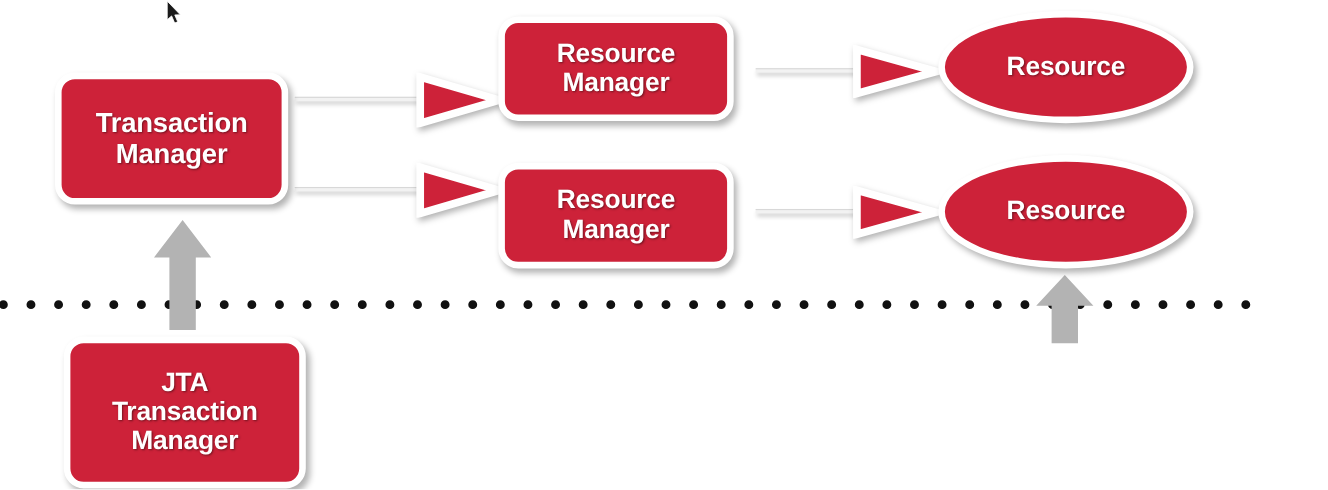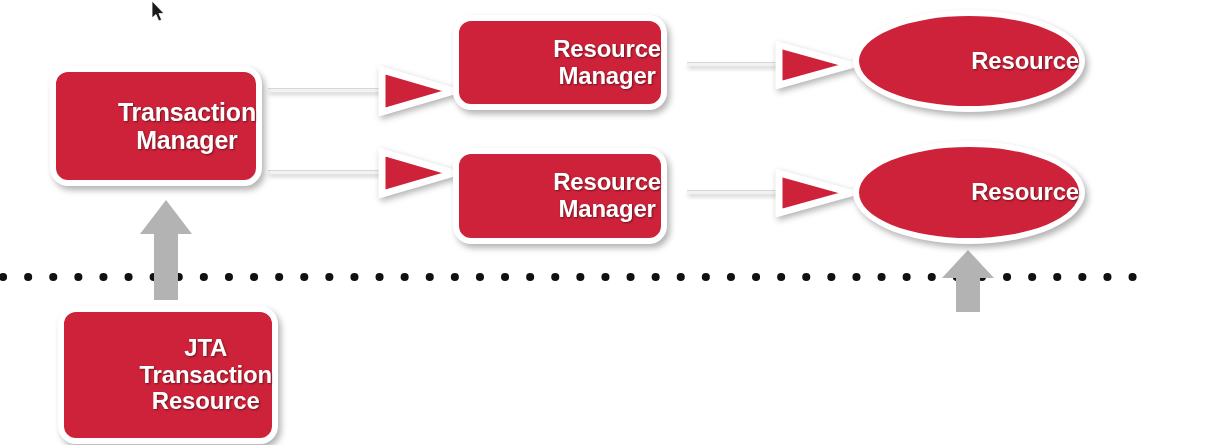--- a/index.html
+++ b/index.html
@@ -14,21 +14,21 @@
     background: #ffffff;
     overflow: hidden;
     font-family: "Liberation Sans", sans-serif;
   }
 
   
   .node {
     position: absolute;
     display: flex;
     align-items: center;
-    justify-content: flex-end;
+    justify-content: center;
     text-align: center;
     color: #ffffff;
     font-weight: bold;
     line-height: 1.12;
     background: #cd2239;
     border: 6px solid #ffffff;
     box-sizing: border-box;
     box-shadow: 3px 4px 6px rgba(0,0,0,0.30);
     text-shadow: 1px 1px 2px rgba(0,0,0,0.45);
     letter-spacing: -0.2px;
@@ -180,21 +180,21 @@
     <span class="node-label">Resource</span>
   </div>
 
   <div class="node ellipse" id="node-resource-2">
     <span class="node-label">Resource</span>
   </div>
 
   <div class="node box" id="node-jta-transaction-manager">
     <span class="node-label">JTA
 Transaction
-Resource</span>
+Manager</span>
   </div>
 
 
   <svg id="mouse-cursor" viewBox="0 0 16 22">
     <polygon points="1,0 1,17 5,13.5 7.8,20 10.6,18.8 7.9,12.6 13,12.5" fill="#1a1a1a" stroke="#ffffff" stroke-width="0.8"></polygon>
   </svg>
 
 </div>
 
 </body></html>

